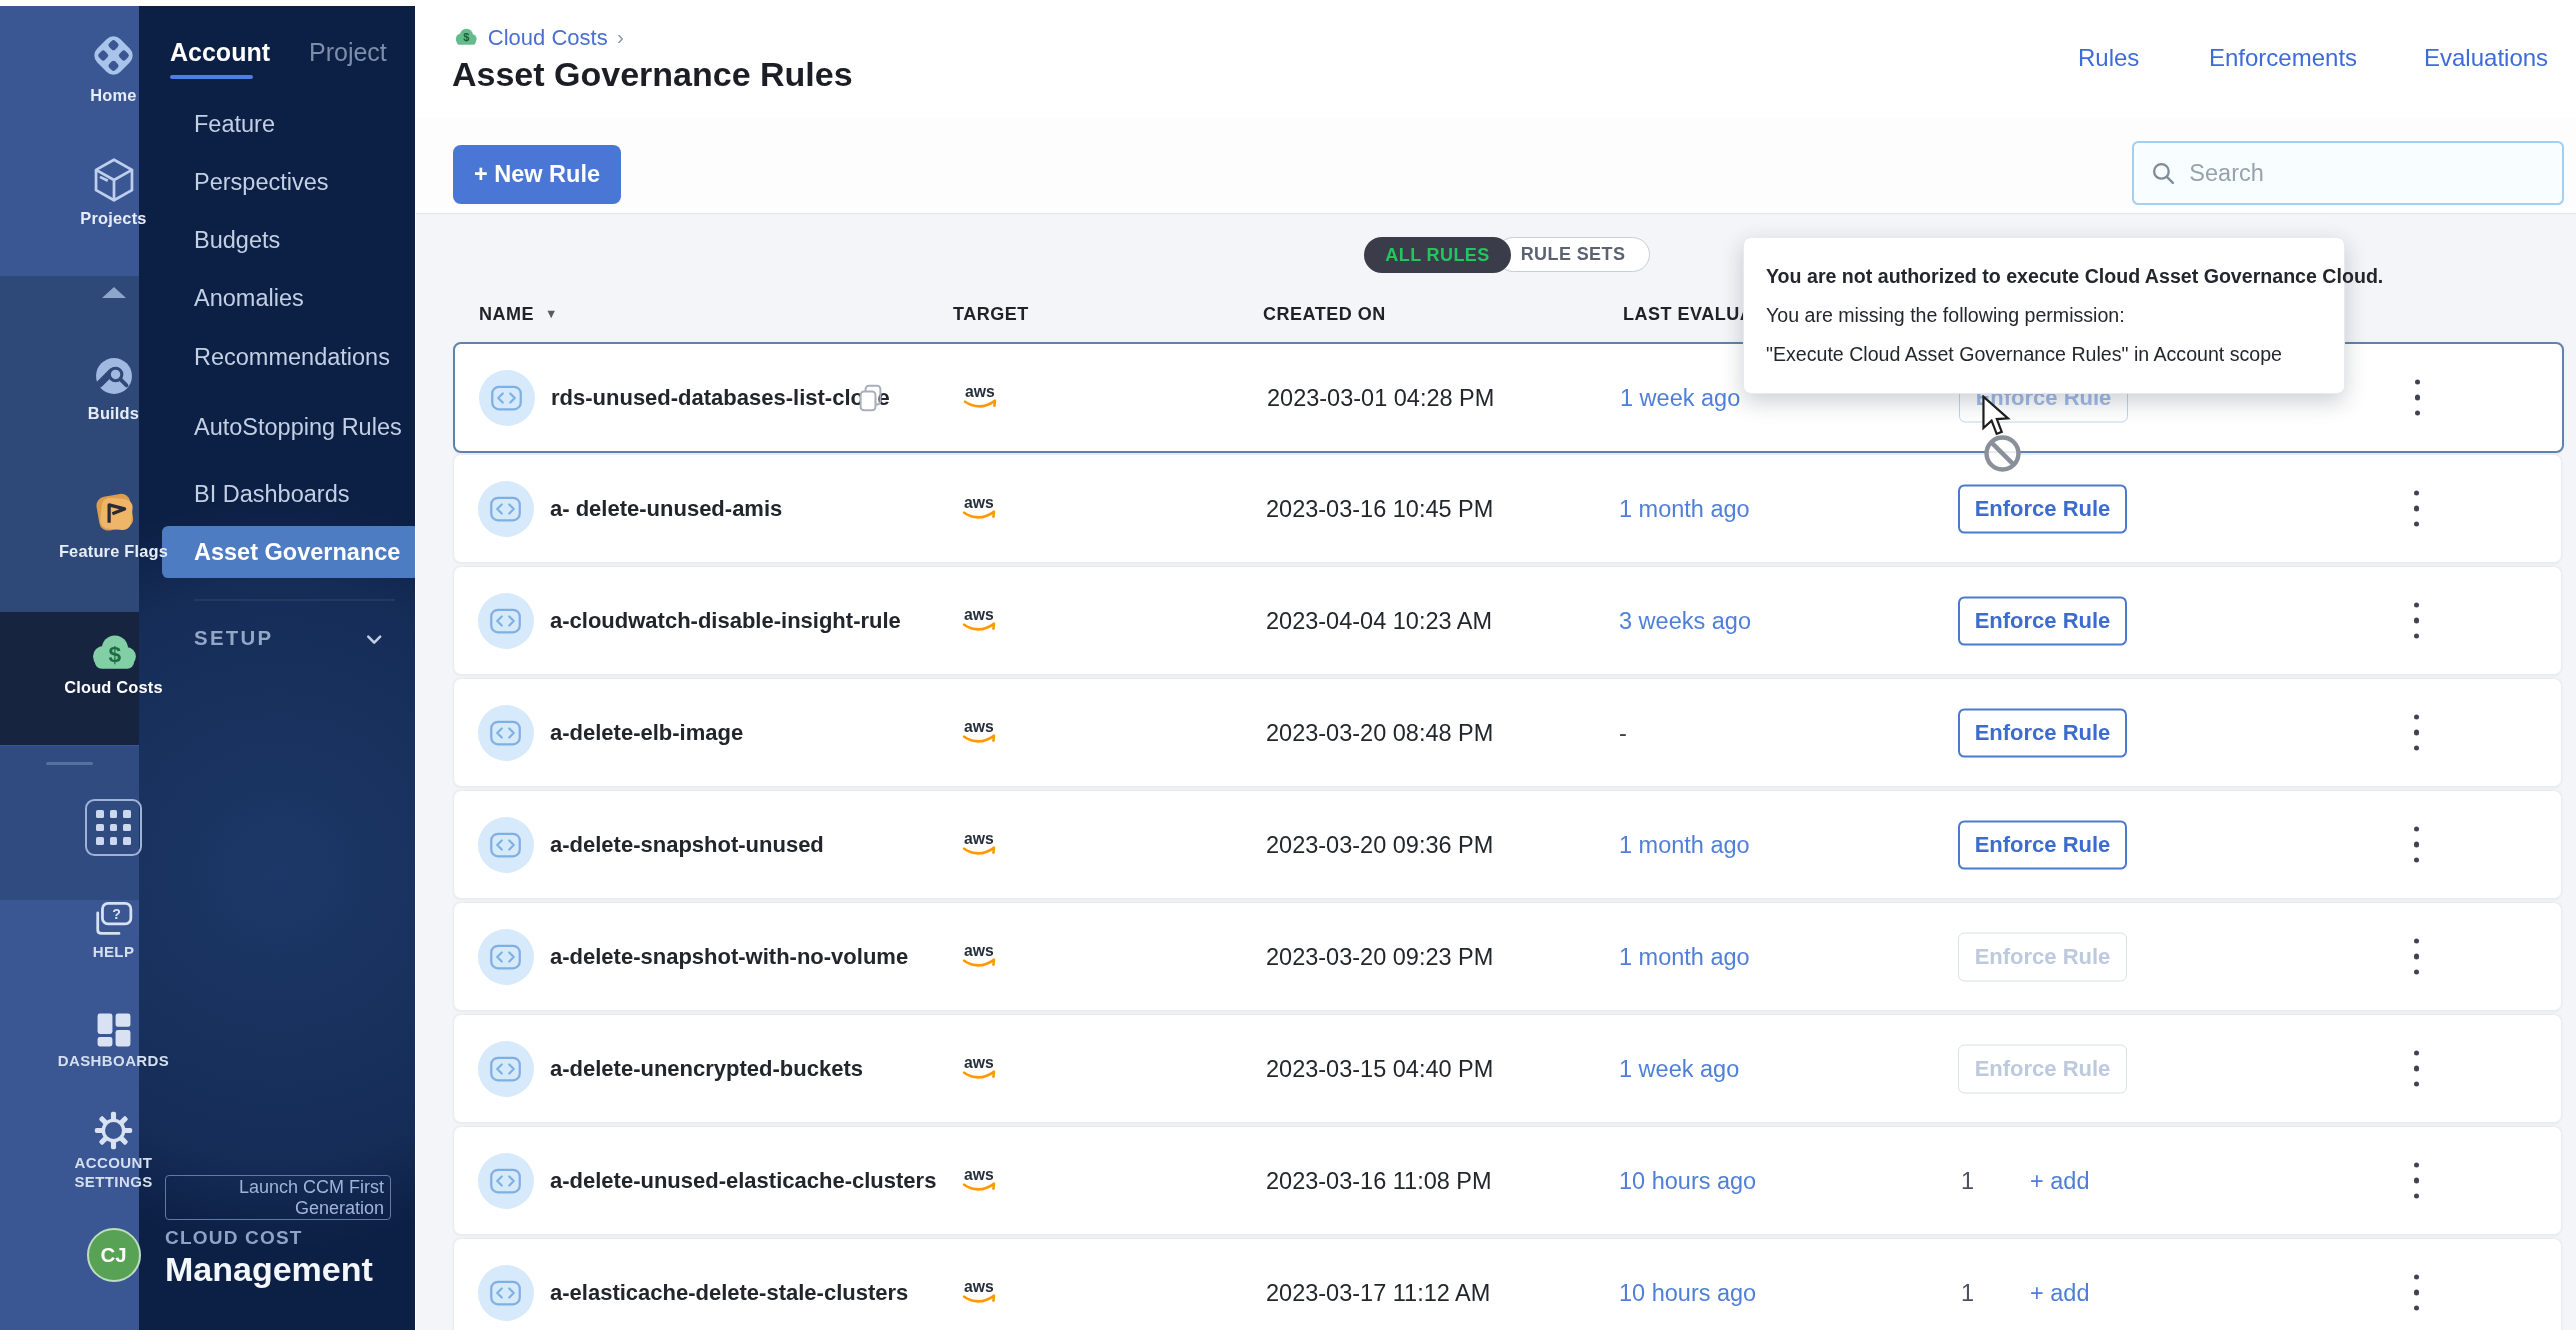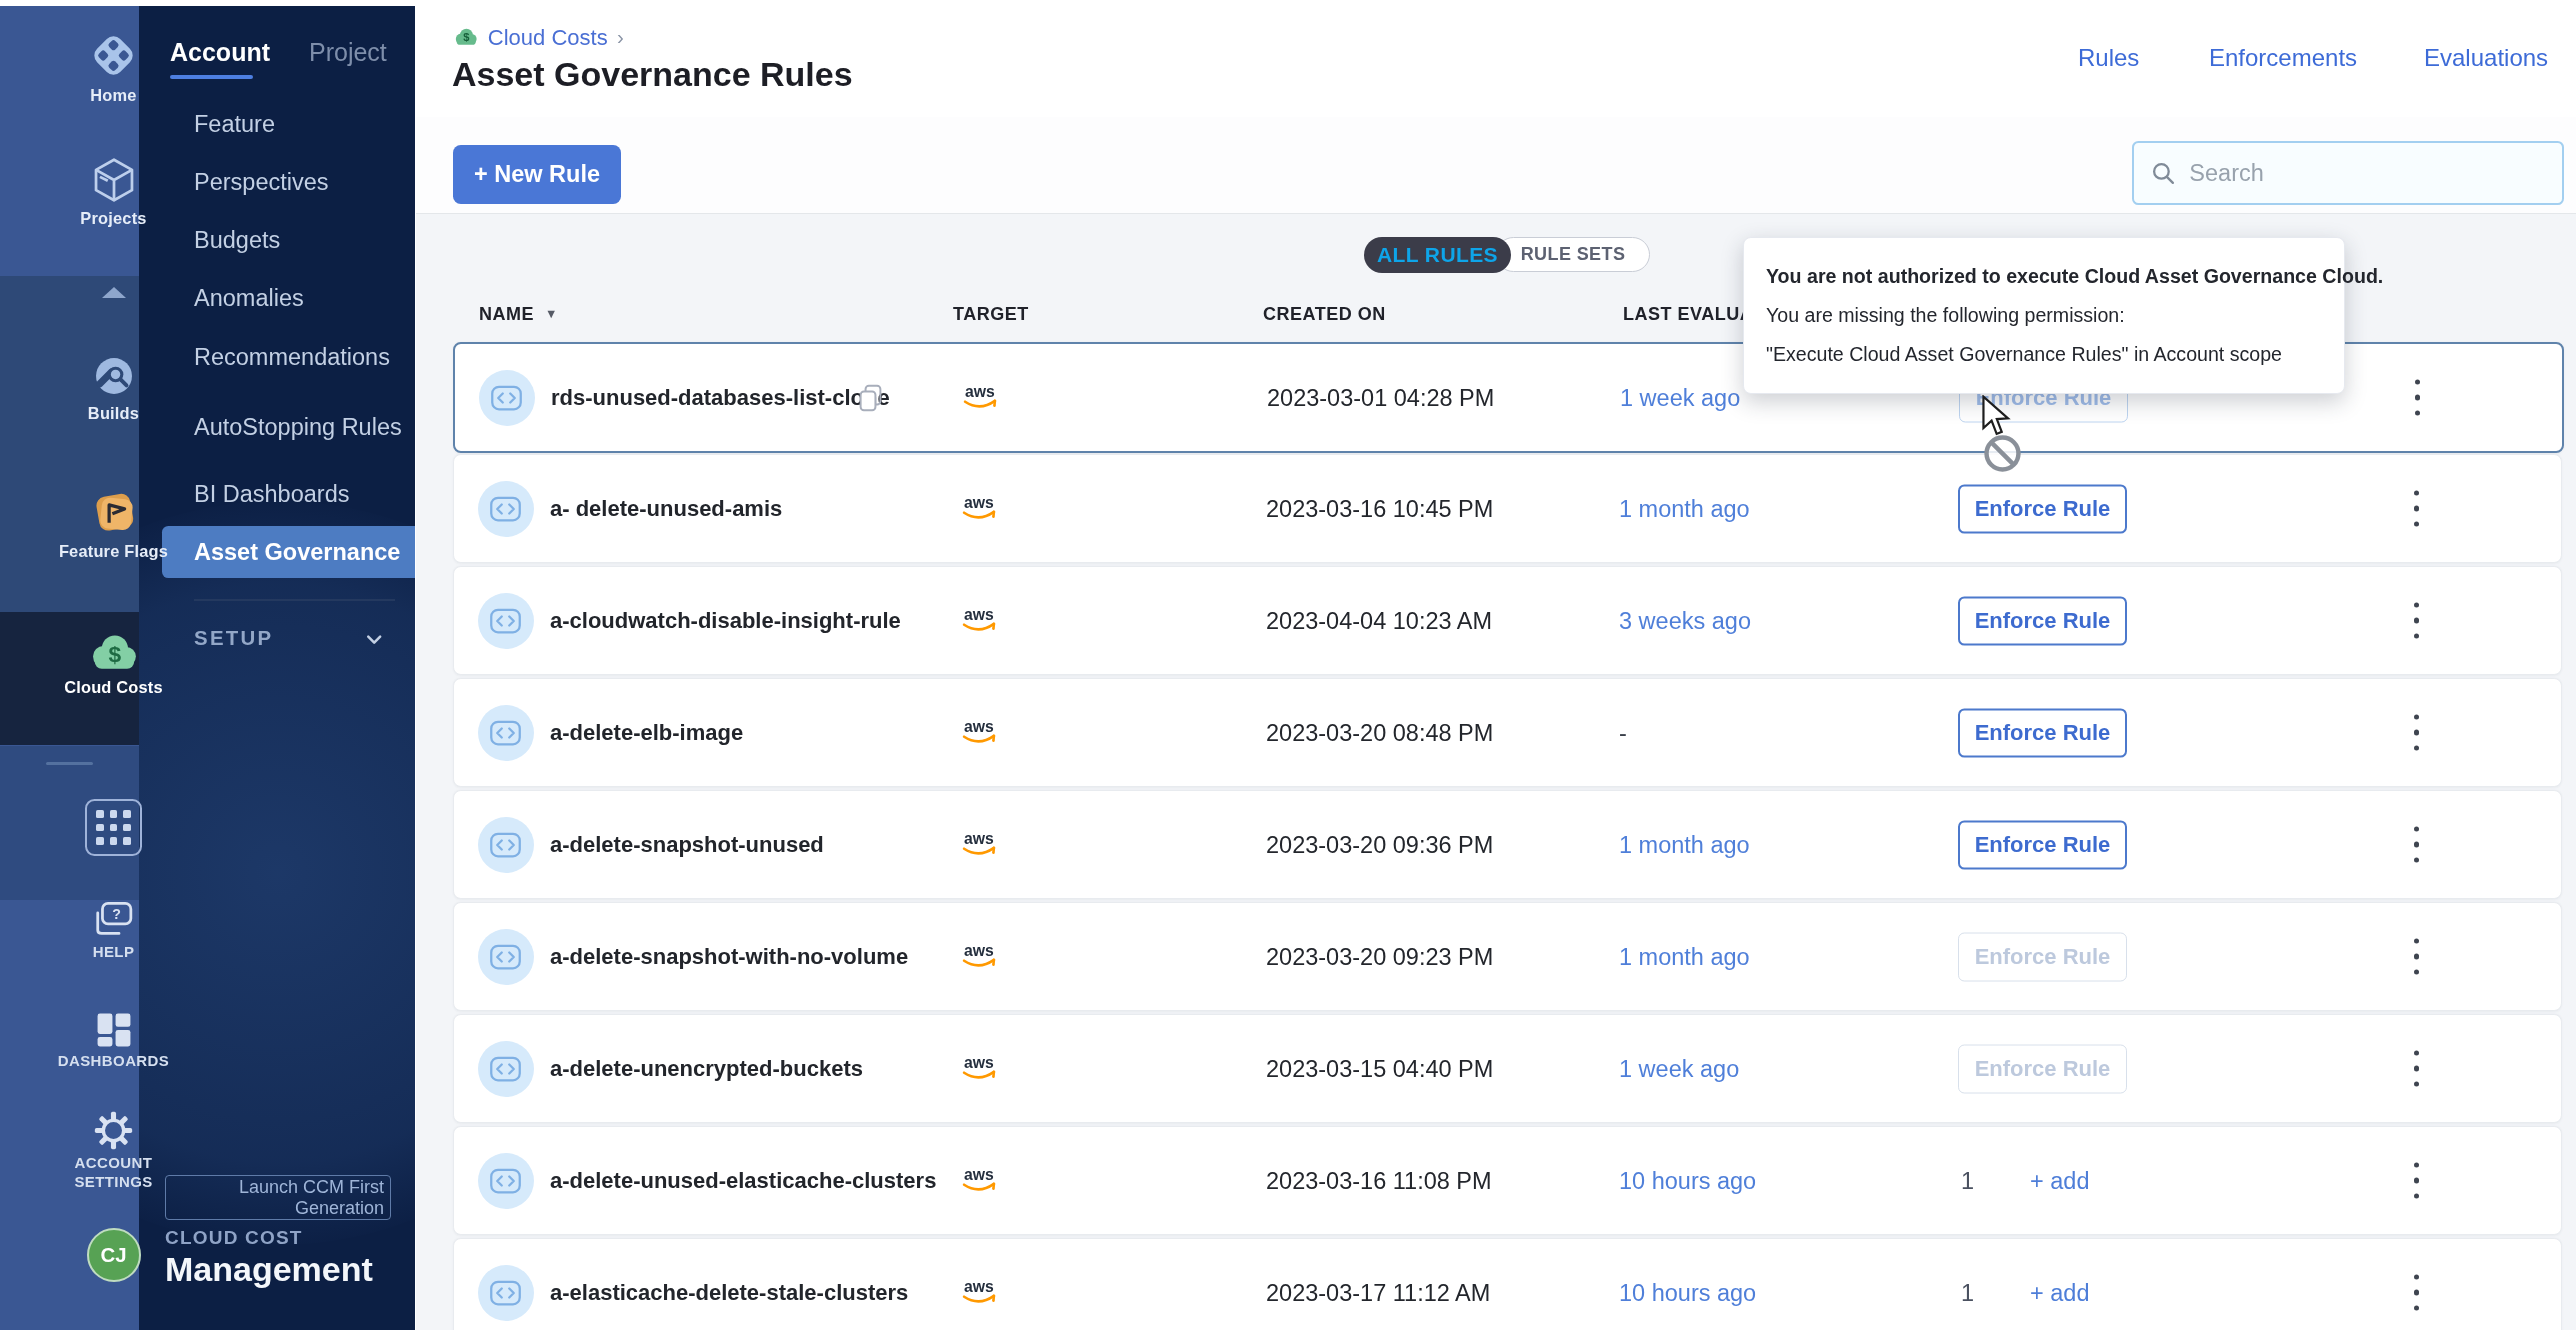--- a/index.html
+++ b/index.html
@@ -67,22 +67,22 @@
   .search-ic{margin:0 11px 0 17px;}
 
   .content{position:absolute;left:0;top:213px;right:0;bottom:0;background:#F3F5F8;border-top:1.6px solid #E4E7EA;}
 
   
   .toggle{position:absolute;left:1364px;top:237px;width:287px;height:34px;z-index:10;}
   .pill-light{position:absolute;left:132px;top:0;width:152px;height:33px;background:#fff;border:1.6px solid #C9CDD6;
       border-radius:18px;display:flex;align-items:center;justify-content:center;
       font-size:18px;font-weight:700;letter-spacing:0.4px;color:#5D6272;}
   .pill-dark{position:absolute;left:0;top:0;width:147px;height:36px;background:#3B3C49;border-radius:18px;
-      display:flex;align-items:center;justify-content:center;font-size:21px;font-weight:700;
-      letter-spacing:0.4px;color:#0ea5e9;}
+      display:flex;align-items:center;justify-content:center;font-size:18px;font-weight:700;
+      letter-spacing:0.4px;color:#22c55e;}
 
   .th{position:absolute;top:304px;font-size:18px;font-weight:700;color:#20222A;letter-spacing:0.5px;z-index:2;}
   .sort-caret{display:inline-block;margin-left:11px;font-size:12.5px;color:#565B66;transform:translateY(-1.6px);}
 
   
   .row{position:absolute;left:453px;width:2107px;height:107px;background:#fff;border:1.6px solid #E8EBEF;
        border-radius:7.8px;box-shadow:0 0.8px 2.3px rgba(40,50,70,.05);z-index:3;}
   .row.selected{border:2.3px solid #5F83AB;}
   .rcell{position:absolute;top:50%;transform:translateY(-50%);white-space:nowrap;}
   .cell-icon{left:23.5px;width:56px;height:56px;border-radius:50%;background:#D6EAFB;

